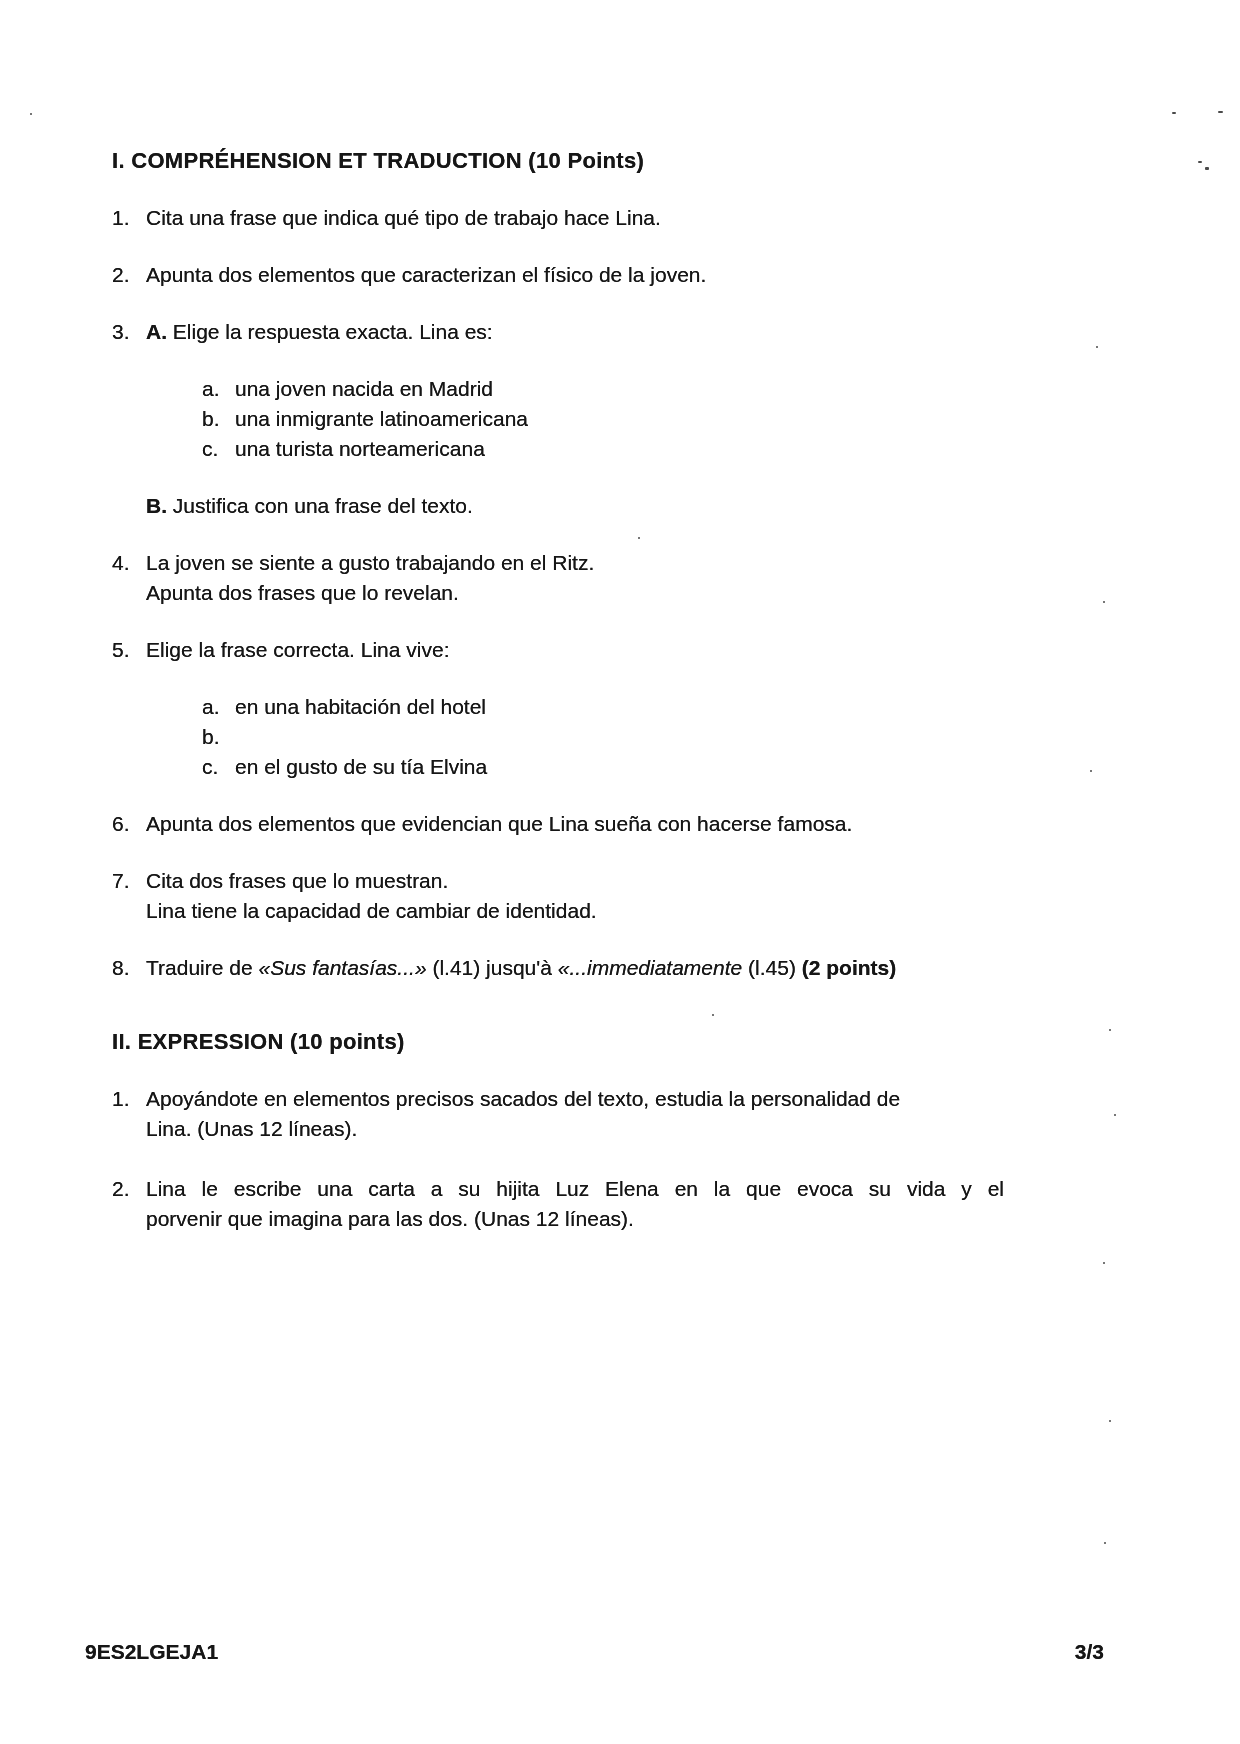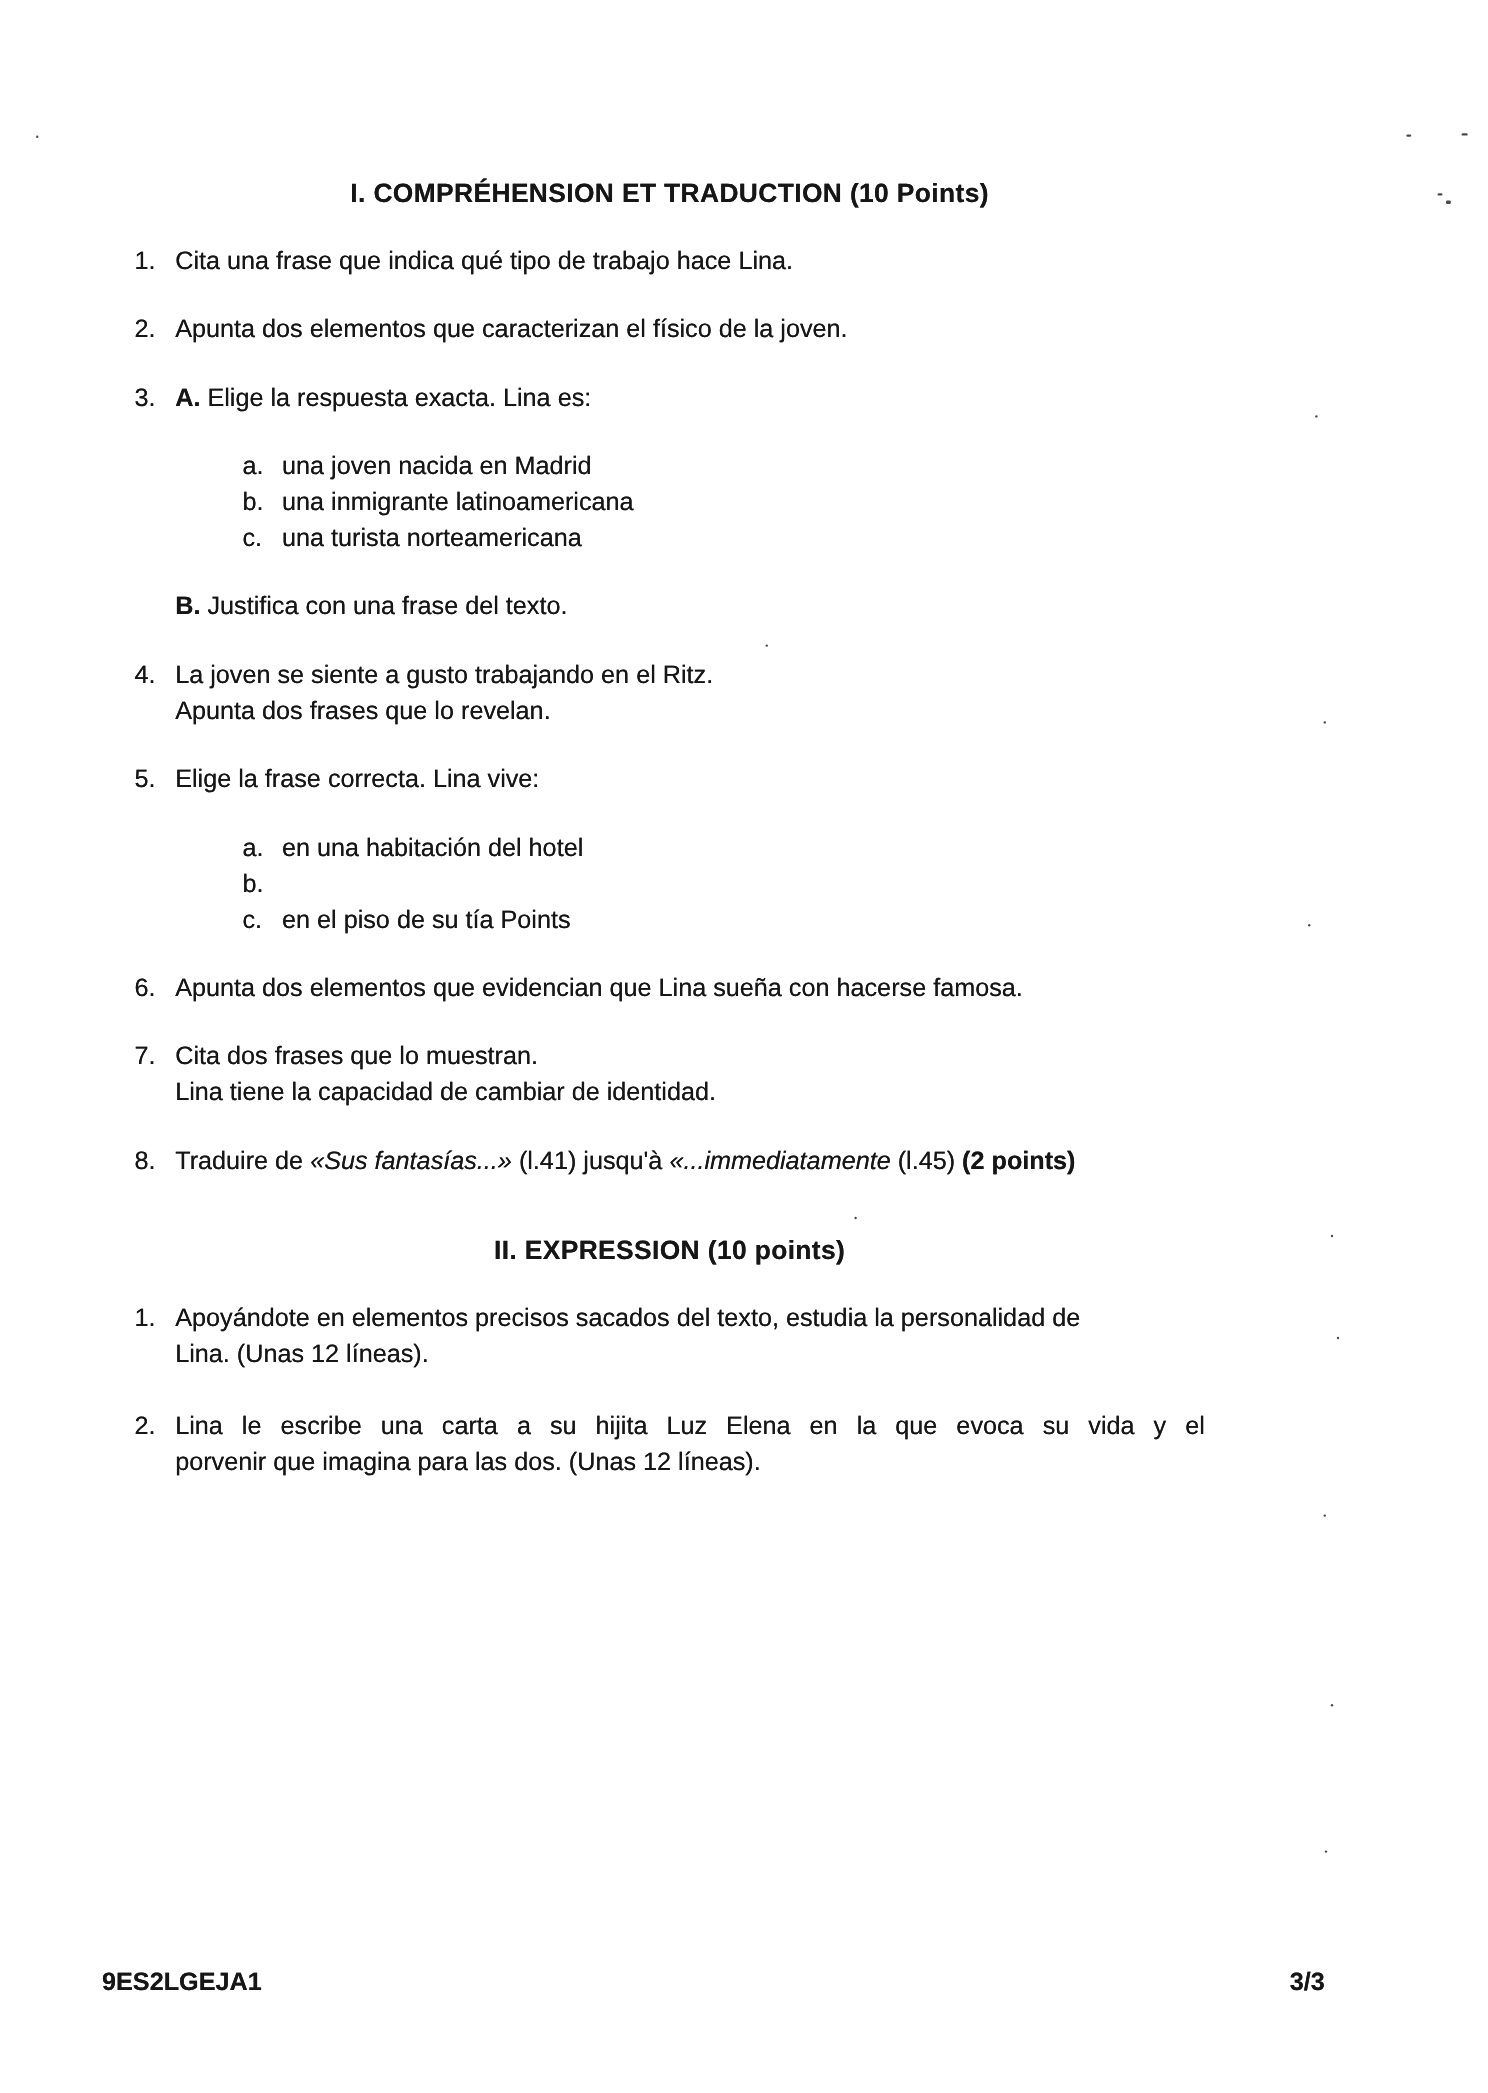--- a/index.html
+++ b/index.html
@@ -22,21 +22,20 @@
     left: 112px;
     top: 146px;
     width: 892px;
   }
   .sec-title {
     font-size: 22px;
     font-weight: bold;
     line-height: 30px;
     letter-spacing: 0.3px;
     margin: 0 0 27px 0;
-    text-align: center;
   }
   .sec-title.second {
     margin-top: 44px;
   }
   .q {
     display: flex;
     margin-bottom: 27px;
     font-size: 21px;
   }
   .q.extra-gap { margin-top: 30px; }
@@ -158,21 +157,21 @@
     <div class="opts">
       <div class="opt">
         <span class="optletter">a.</span>
         <span>en una habitación del hotel</span>
       </div>
       <div class="opt">
         <span class="optletter">b.</span>
       </div>
       <div class="opt">
         <span class="optletter">c.</span>
-        <span>en el piso de su tía Points</span>
+        <span>en el gusto de su tía Elvina</span>
       </div>
     </div>
 
     <div class="q">
       <span class="qnum">6.</span>
       <div class="qbody">
           <div class="line">Apunta dos elementos que evidencian que Lina sueña con hacerse famosa.</div>
         </div>
     </div>
 

